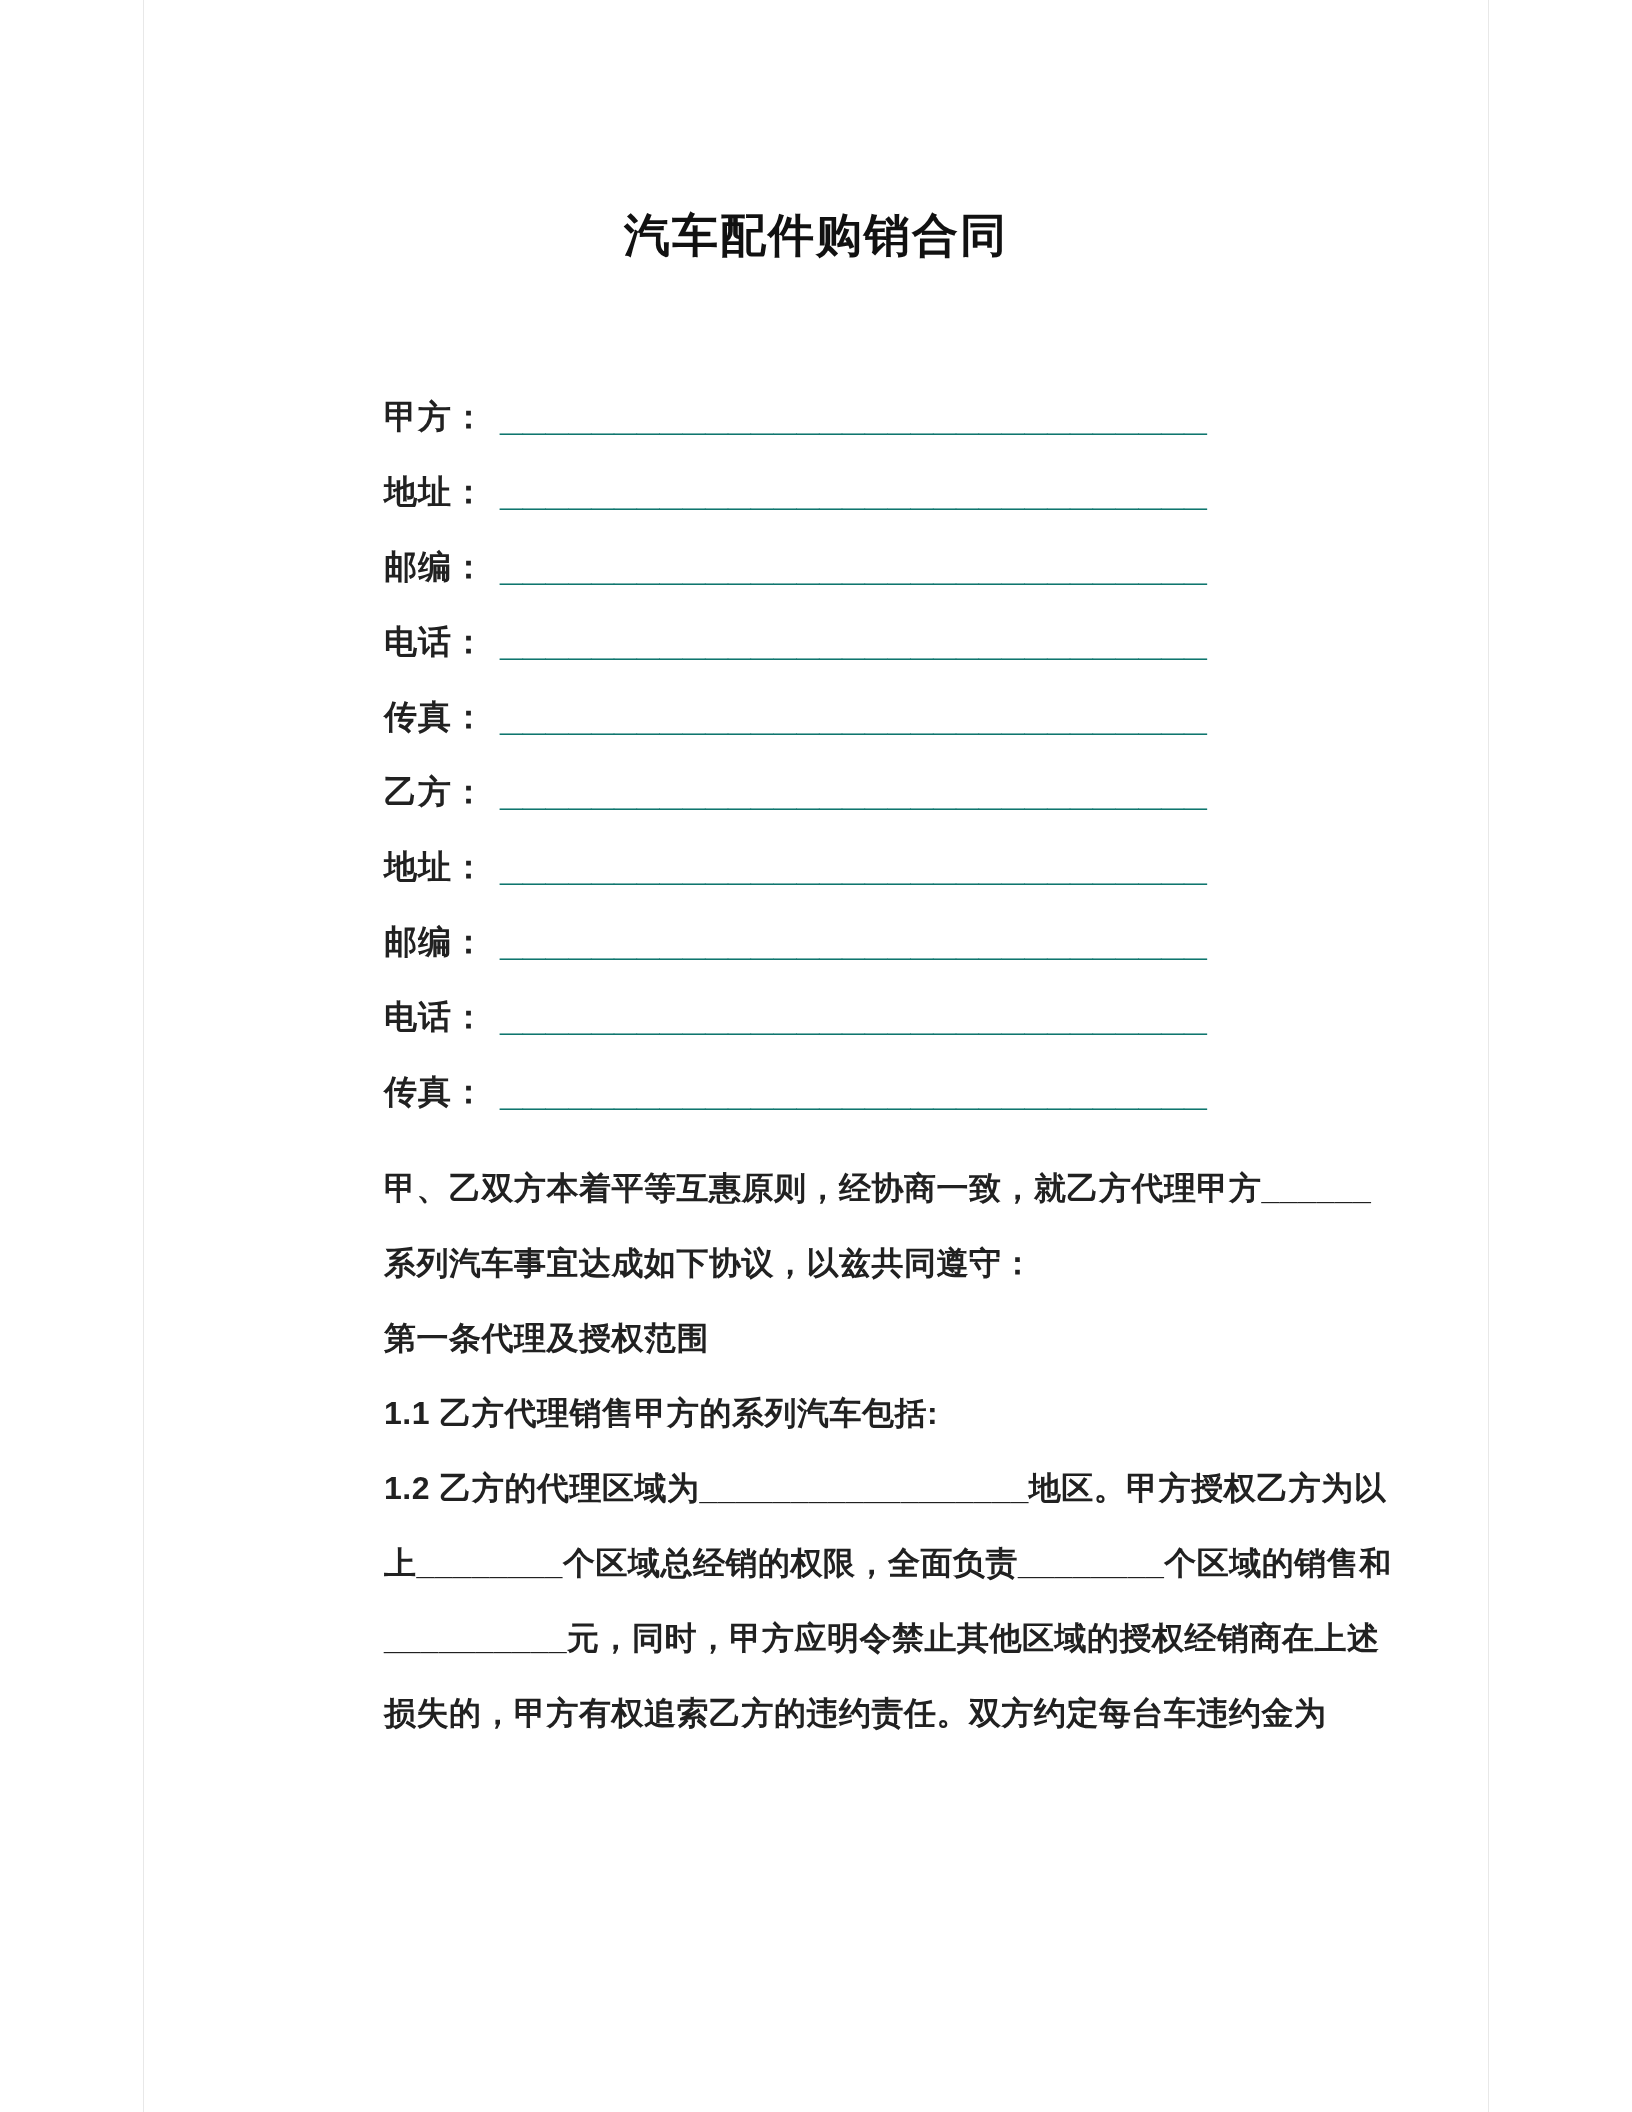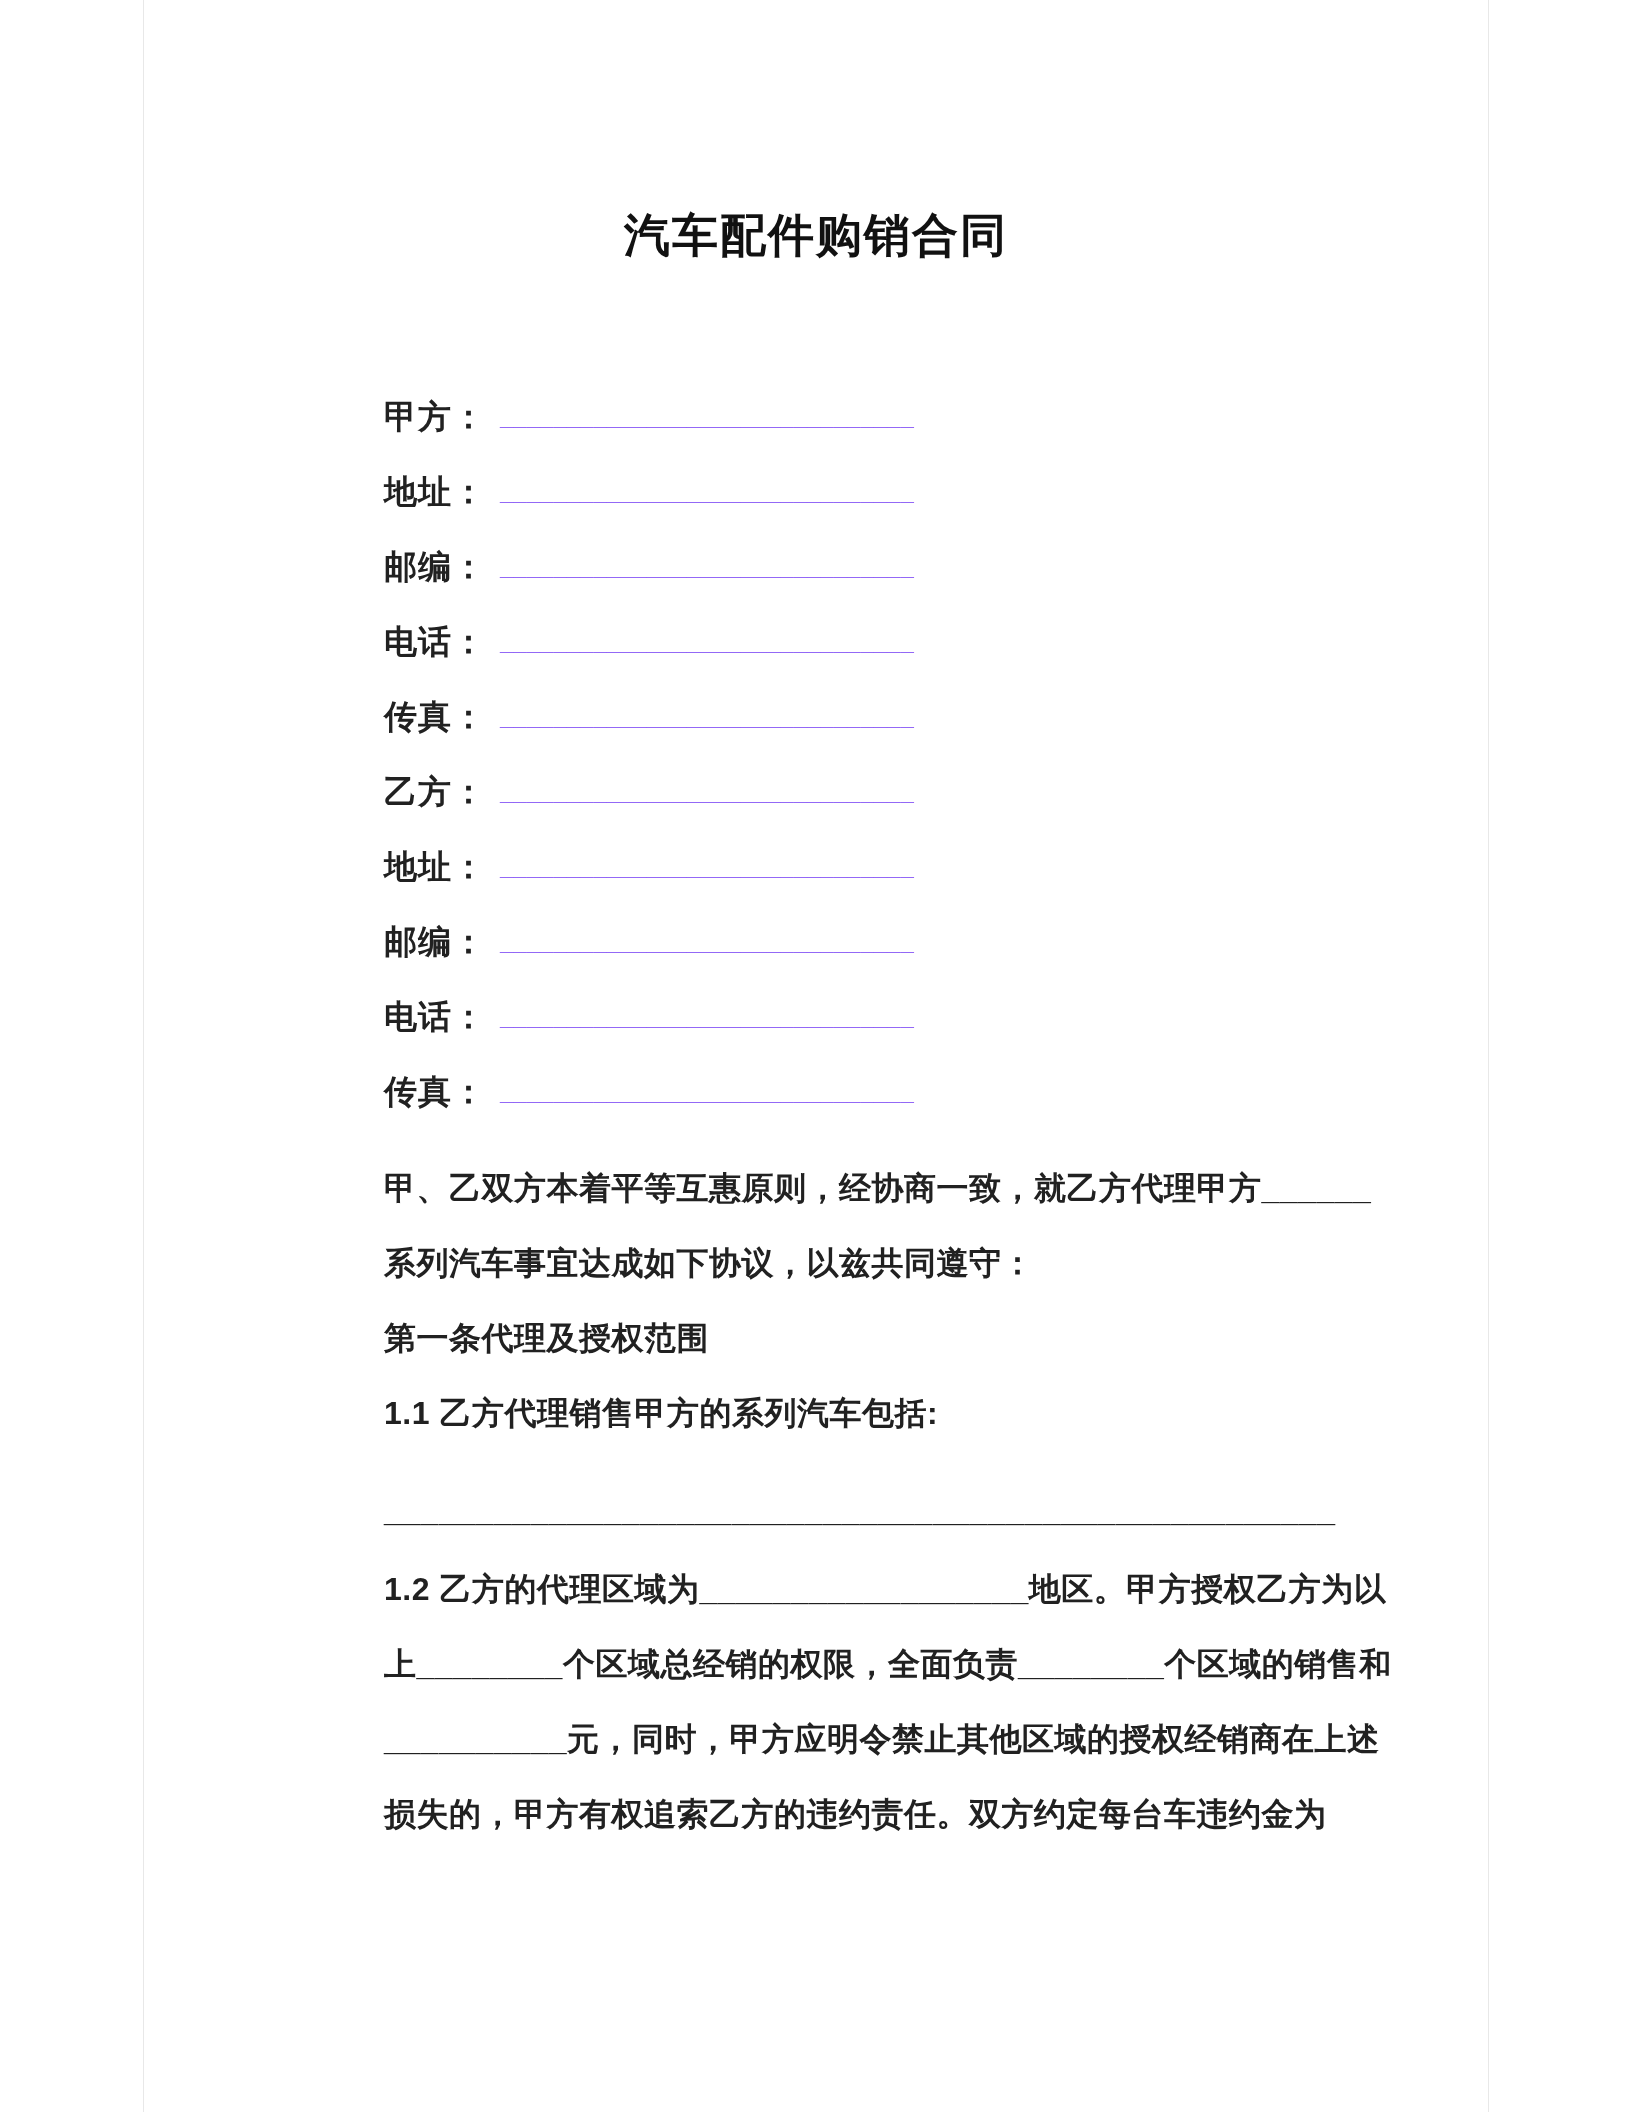--- a/index.html
+++ b/index.html
@@ -50,22 +50,22 @@
   .field-label {
     display: inline-block;
     min-width: 108px;
     letter-spacing: 1px;
   }
 
   .field-blank {
     display: inline-block;
     margin-left: 8px;
     letter-spacing: 0px;
-    font-size: 24px;
-    color: #8b5cf6;
+    font-size: 41px;
+    color: #0f766e;
   }
 
   .contract-body {
     margin-top: 18px;
   }
 
   .body-line {
     font-size: 32px;
     line-height: 75px;
     min-height: 75px;
@@ -131,21 +131,20 @@
           <span class="field-label">传真：</span>
           <span class="field-blank">_______________________________</span>
         </div>
       </div>
 
     <div class="contract-body" id="contract-body">
         <p class="body-line">甲、乙双方本着平等互惠原则，经协商一致，就乙方代理甲方______</p>
         <p class="body-line">系列汽车事宜达成如下协议，以兹共同遵守：</p>
         <p class="body-line heading">第一条代理及授权范围</p>
         <p class="body-line">1.1 乙方代理销售甲方的系列汽车包括:</p>
-        <p class="body-line spaced">____________________________________________________</p>
         <p class="body-line">1.2 乙方的代理区域为__________________地区。甲方授权乙方为以</p>
         <p class="body-line">上________个区域总经销的权限，全面负责________个区域的销售和</p>
         <p class="body-line">__________元，同时，甲方应明令禁止其他区域的授权经销商在上述</p>
         <p class="body-line">损失的，甲方有权追索乙方的违约责任。双方约定每台车违约金为</p>
       </div>
 
   </div>
 </div>
 
 </body></html>

